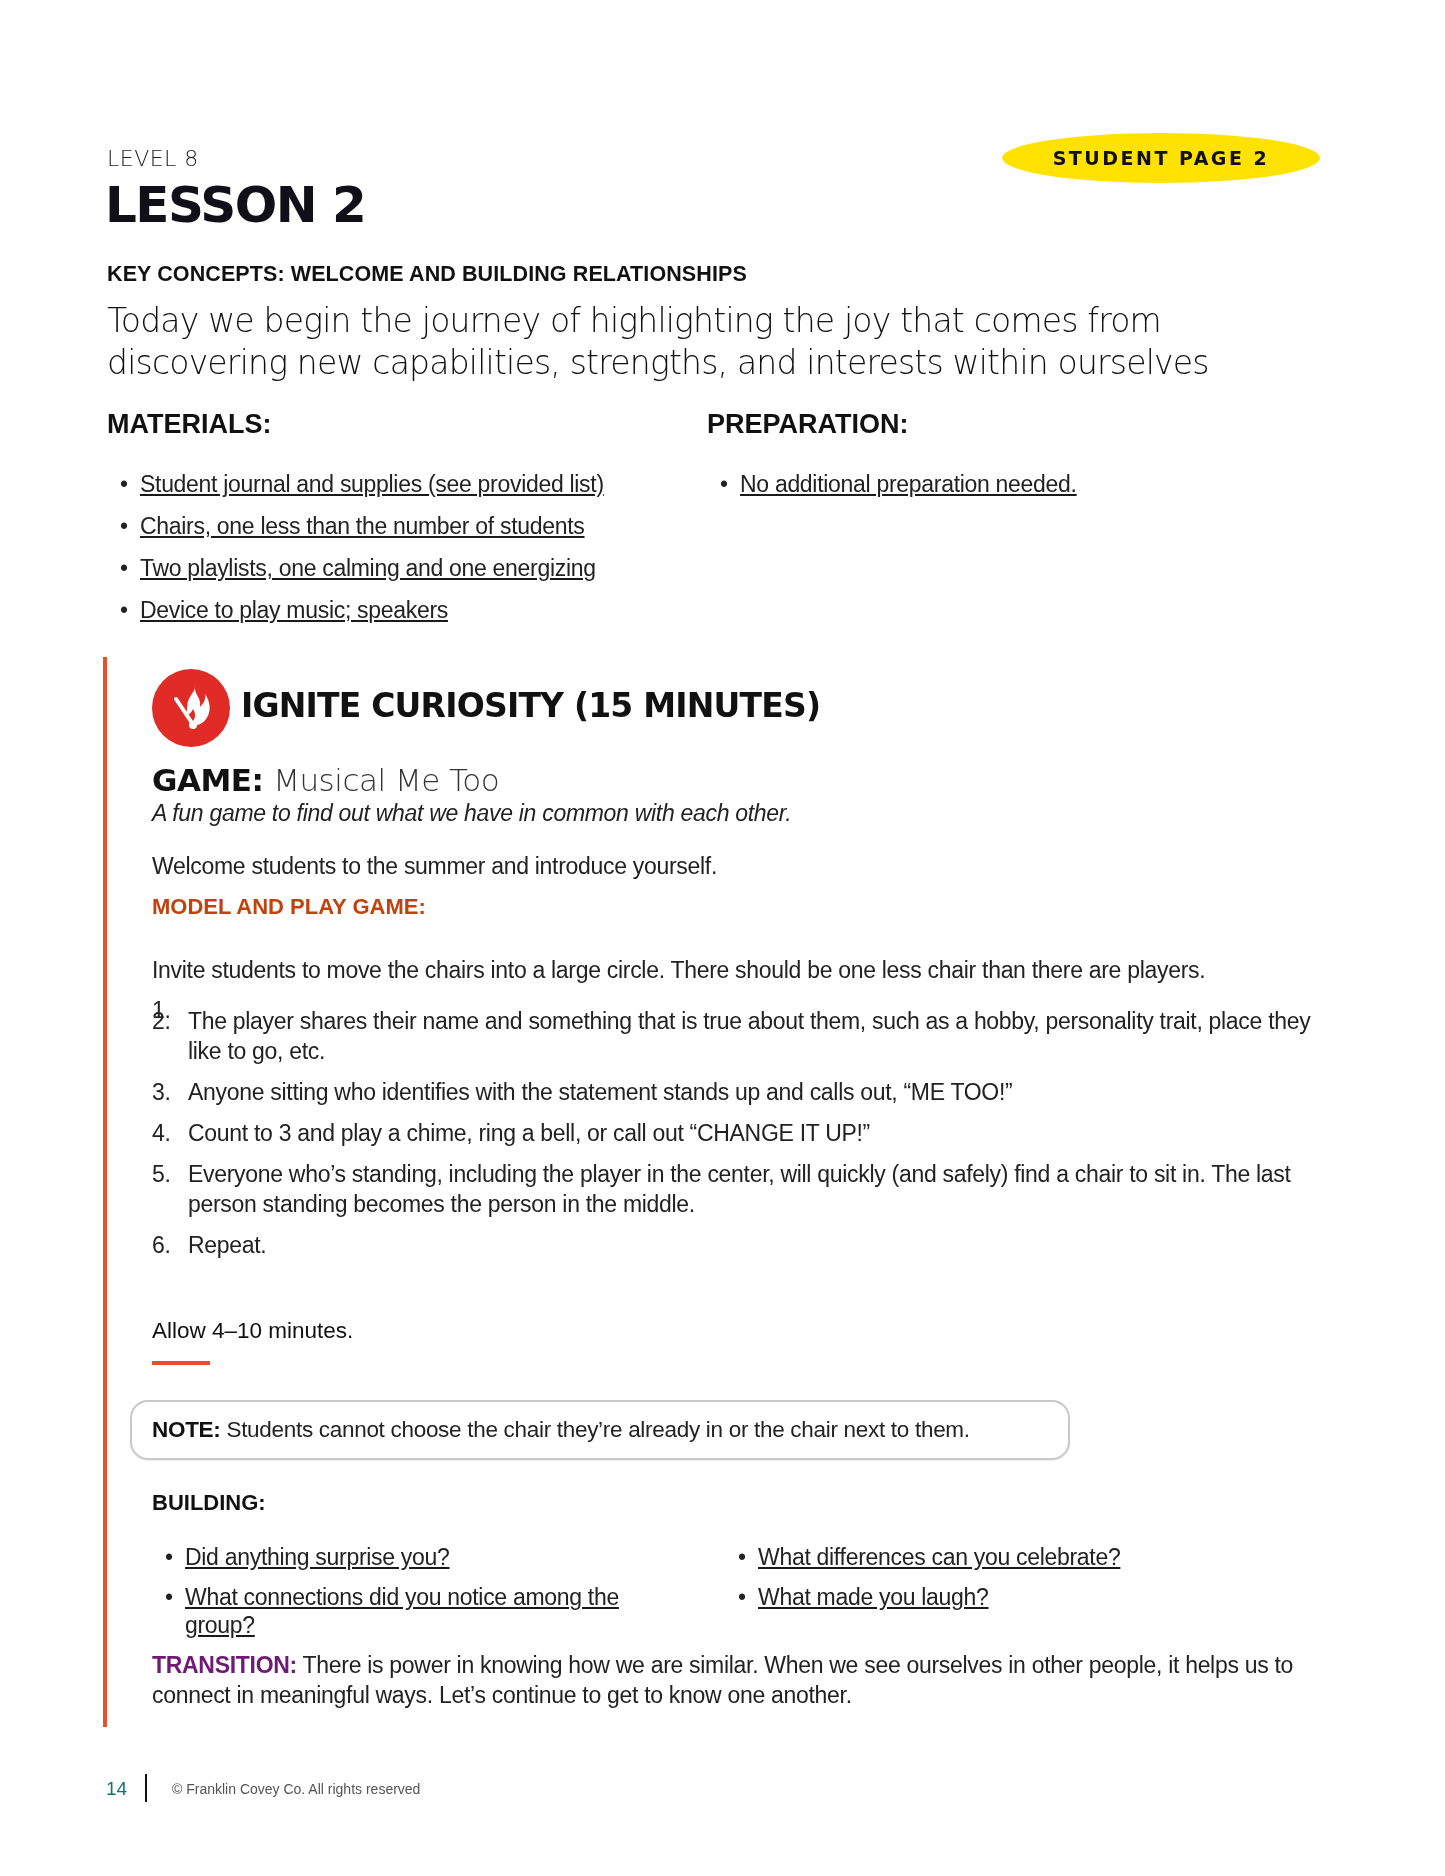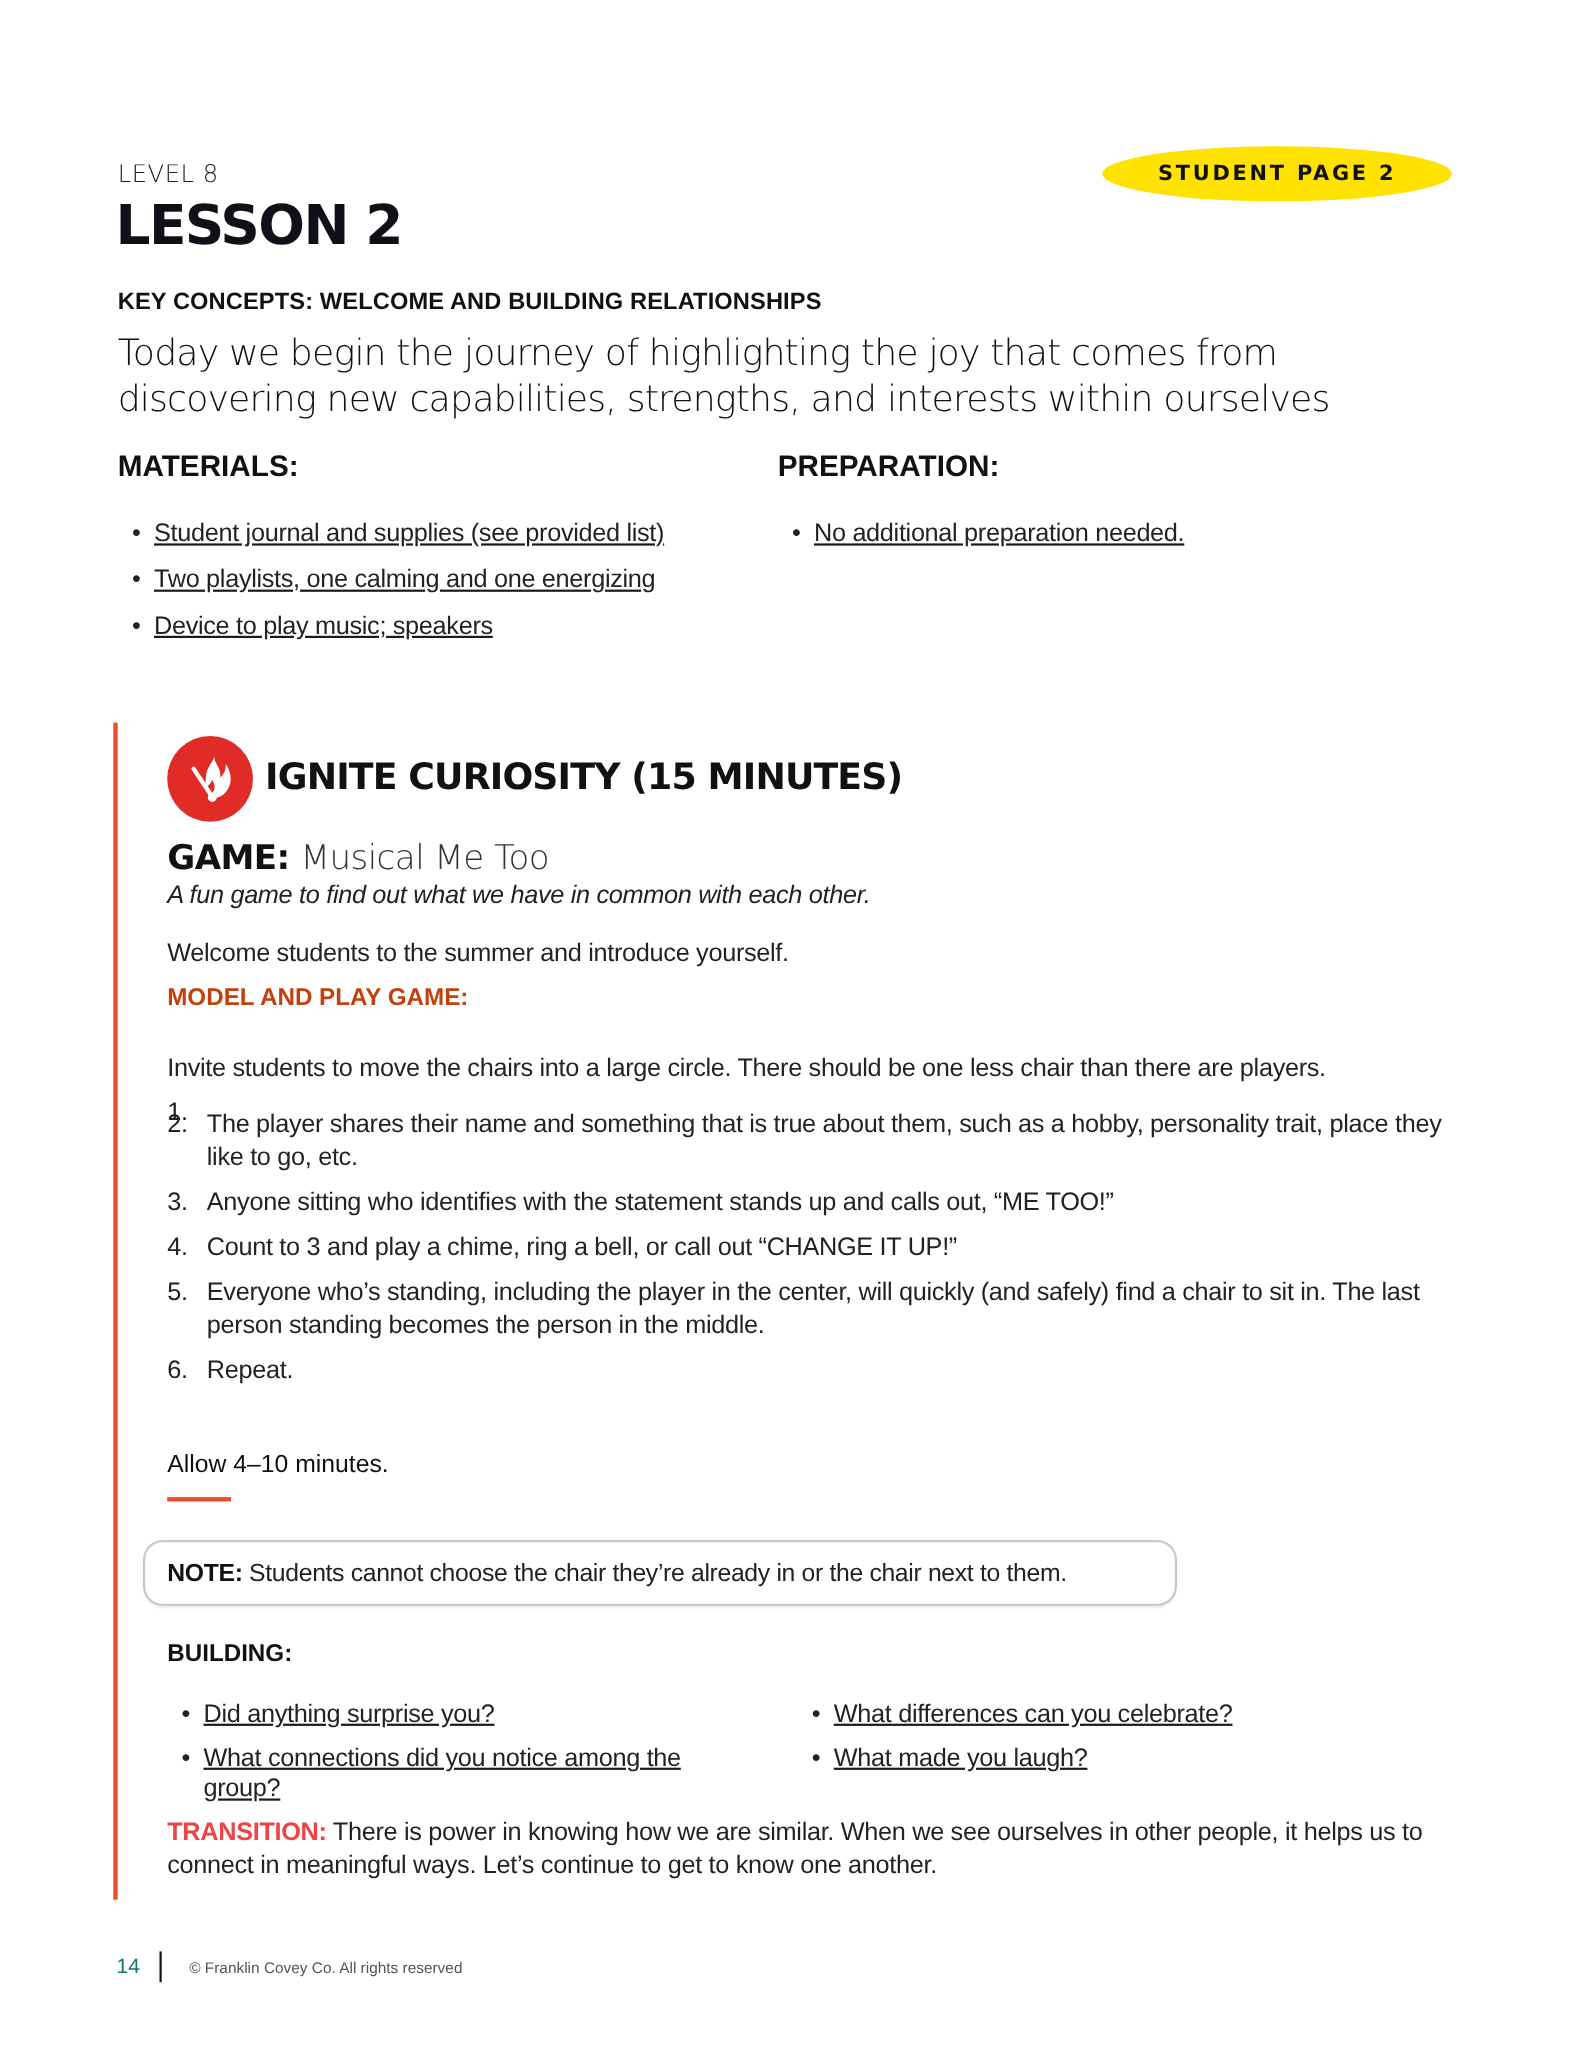--- a/index.html
+++ b/index.html
@@ -49,41 +49,42 @@
     .note-box { left: 130px; top: 1400px; width: 940px; height: 60px; border: 2px solid #c9c9c9; border-radius: 18px; box-shadow: 0 1px 2px rgba(0,0,0,0.08); display: flex; align-items: center; padding-left: 20px; box-sizing: border-box; }
     .note-box .t { font-size: 22.5px; color: #222; letter-spacing: -0.3px; }
     .note-box b { color: #111; }
 
     .debrief-h { left: 152px; top: 1490px; font-size: 22px; font-weight: bold; color: #111; }
     .deb-left { left: 152px; top: 1531px; width: 480px; }
     .deb-right { left: 725px; top: 1531px; width: 480px; }
     .deb-left li, .deb-right li { margin-bottom: 12px; }
 
     .transition { left: 152px; top: 1650px; width: 1180px; font-size: 23px; line-height: 30px; color: #222; letter-spacing: -0.3px; }
-    .transition b { color: #ef4444; }
+    .transition b { color: #701a75; }
 
     .page-num { left: 106px; top: 1778px; font-size: 19px; color: #0f766e; }
     .foot-rule { left: 145px; top: 1774px; width: 2px; height: 28px; background: #111; }
     .copyright { left: 172px; top: 1781px; font-size: 14px; color: #555; }
   </style>
 </head>
 <body>
 
 <div class="abs level">LEVEL 8</div>
 <div class="abs lesson">LESSON 2</div>
 <div class="abs badge">
   <span>STUDENT PAGE 2</span>
 </div>
 
 <div class="abs key">KEY CONCEPTS: WELCOME AND BUILDING RELATIONSHIPS</div>
 <div class="abs intro">Today we begin the journey of highlighting the joy that comes from discovering new capabilities, strengths, and interests within ourselves</div>
 
 <div class="abs col-h mat-h">MATERIALS:</div>
 <ul class="abs bul mat-list">
   <li>Student journal and supplies (see provided list)</li>
+  <li>Chairs, one less than the number of students</li>
   <li>Two playlists, one calming and one energizing</li>
   <li>Device to play music; speakers</li>
 </ul>
 
 <div class="abs col-h prep-h">PREPARATION:</div>
 <ul class="abs bul prep-list">
   <li>No additional preparation needed.</li>
 </ul>
 
 <div class="abs orange-bar"></div>

